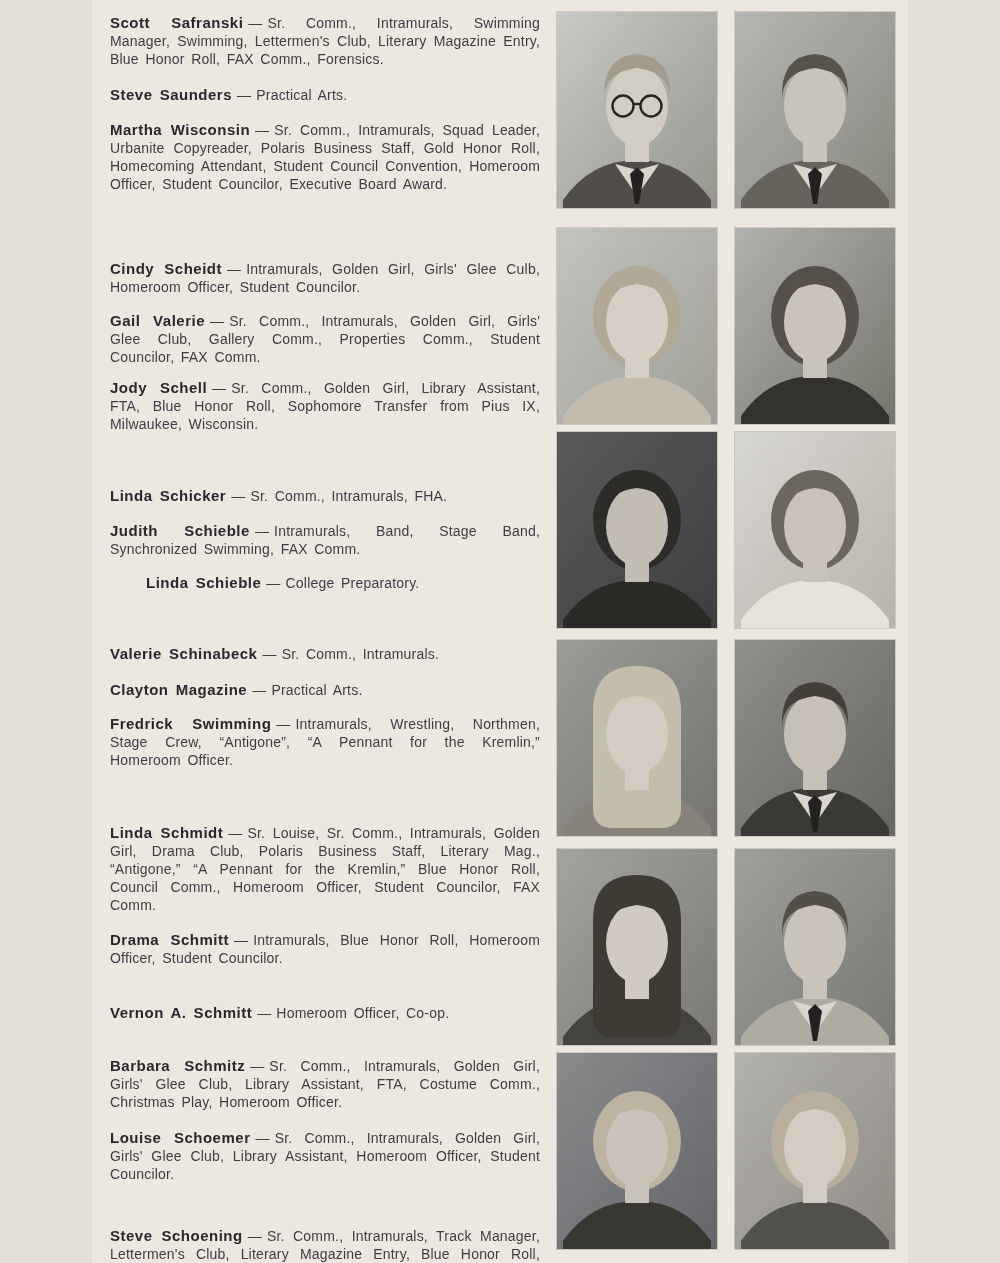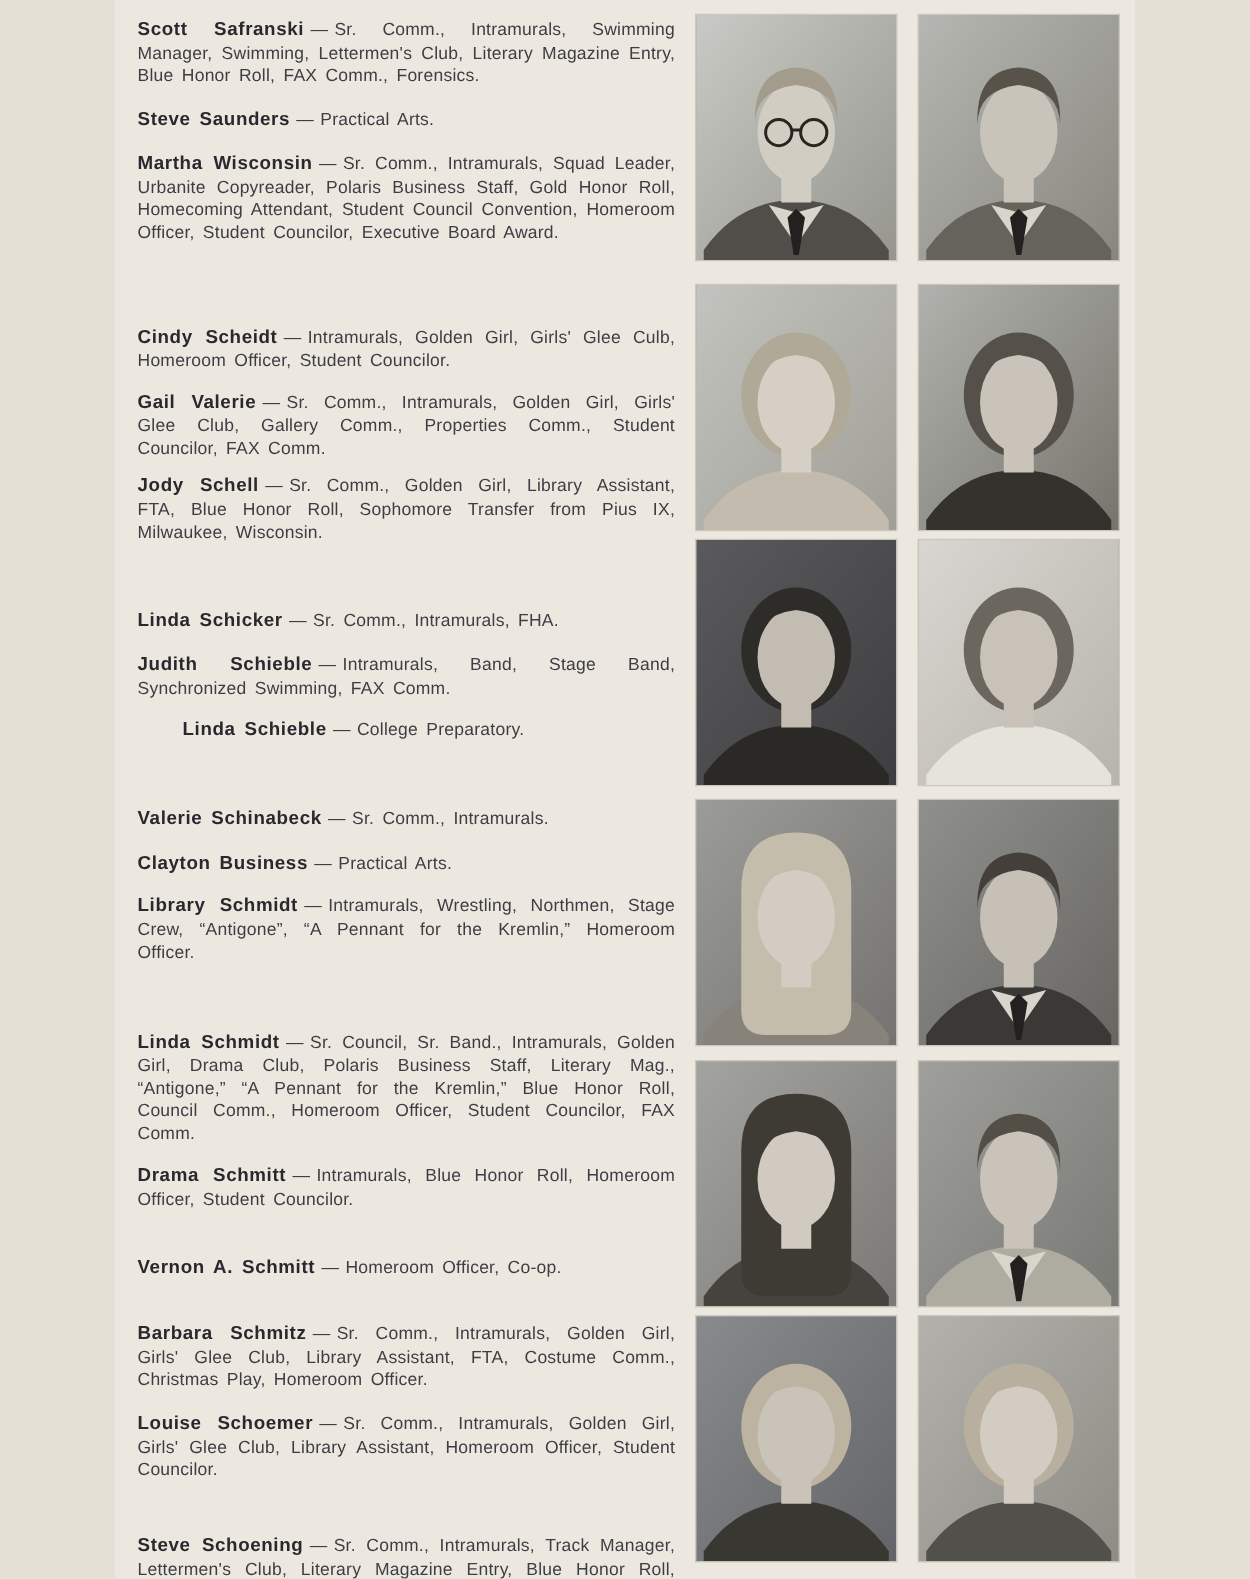--- a/index.html
+++ b/index.html
@@ -56,23 +56,23 @@
       <div class="entry" style="top: 14px;"><span class="name">Scott Safranski</span><span class="dash">—</span><span class="acts">Sr. Comm., Intramurals, Swimming Manager, Swimming, Lettermen's Club, Literary Magazine Entry, Blue Honor Roll, FAX Comm., Forensics.</span></div>
       <div class="entry" style="top: 86px;"><span class="name">Steve Saunders</span><span class="dash">—</span><span class="acts">Practical Arts.</span></div>
       <div class="entry" style="top: 121px;"><span class="name">Martha Wisconsin</span><span class="dash">—</span><span class="acts">Sr. Comm., Intramurals, Squad Leader, Urbanite Copyreader, Polaris Business Staff, Gold Honor Roll, Homecoming Attendant, Student Council Convention, Homeroom Officer, Student Councilor, Executive Board Award.</span></div>
       <div class="entry" style="top: 260px;"><span class="name">Cindy Scheidt</span><span class="dash">—</span><span class="acts">Intramurals, Golden Girl, Girls' Glee Culb, Homeroom Officer, Student Councilor.</span></div>
       <div class="entry" style="top: 312px;"><span class="name">Gail Valerie</span><span class="dash">—</span><span class="acts">Sr. Comm., Intramurals, Golden Girl, Girls' Glee Club, Gallery Comm., Properties Comm., Student Councilor, FAX Comm.</span></div>
       <div class="entry" style="top: 379px;"><span class="name">Jody Schell</span><span class="dash">—</span><span class="acts">Sr. Comm., Golden Girl, Library Assistant, FTA, Blue Honor Roll, Sophomore Transfer from Pius IX, Milwaukee, Wisconsin.</span></div>
       <div class="entry" style="top: 487px;"><span class="name">Linda Schicker</span><span class="dash">—</span><span class="acts">Sr. Comm., Intramurals, FHA.</span></div>
       <div class="entry" style="top: 522px;"><span class="name">Judith Schieble</span><span class="dash">—</span><span class="acts">Intramurals, Band, Stage Band, Synchronized Swimming, FAX Comm.</span></div>
       <div class="entry" style="top: 574px; margin-left: 36px;"><span class="name">Linda Schieble</span><span class="dash">—</span><span class="acts">College Preparatory.</span></div>
       <div class="entry" style="top: 645px;"><span class="name">Valerie Schinabeck</span><span class="dash">—</span><span class="acts">Sr. Comm., Intramurals.</span></div>
-      <div class="entry" style="top: 681px;"><span class="name">Clayton Business</span><span class="dash">—</span><span class="acts">Practical Arts.</span></div>
-      <div class="entry" style="top: 715px;"><span class="name">Library Schmidt</span><span class="dash">—</span><span class="acts">Intramurals, Wrestling, Northmen, Stage Crew, “Antigone”, “A Pennant for the Kremlin,” Homeroom Officer.</span></div>
-      <div class="entry" style="top: 824px;"><span class="name">Linda Schmidt</span><span class="dash">—</span><span class="acts">Sr. Council, Sr. Band., Intramurals, Golden Girl, Drama Club, Polaris Business Staff, Literary Mag., “Antigone,” “A Pennant for the Kremlin,” Blue Honor Roll, Council Comm., Homeroom Officer, Student Councilor, FAX Comm.</span></div>
+      <div class="entry" style="top: 681px;"><span class="name">Clayton Magazine</span><span class="dash">—</span><span class="acts">Practical Arts.</span></div>
+      <div class="entry" style="top: 715px;"><span class="name">Fredrick Swimming</span><span class="dash">—</span><span class="acts">Intramurals, Wrestling, Northmen, Stage Crew, “Antigone”, “A Pennant for the Kremlin,” Homeroom Officer.</span></div>
+      <div class="entry" style="top: 824px;"><span class="name">Linda Schmidt</span><span class="dash">—</span><span class="acts">Sr. Louise, Sr. Comm., Intramurals, Golden Girl, Drama Club, Polaris Business Staff, Literary Mag., “Antigone,” “A Pennant for the Kremlin,” Blue Honor Roll, Council Comm., Homeroom Officer, Student Councilor, FAX Comm.</span></div>
       <div class="entry" style="top: 931px;"><span class="name">Drama Schmitt</span><span class="dash">—</span><span class="acts">Intramurals, Blue Honor Roll, Homeroom Officer, Student Councilor.</span></div>
       <div class="entry" style="top: 1004px;"><span class="name">Vernon A. Schmitt</span><span class="dash">—</span><span class="acts">Homeroom Officer, Co-op.</span></div>
       <div class="entry" style="top: 1057px;"><span class="name">Barbara Schmitz</span><span class="dash">—</span><span class="acts">Sr. Comm., Intramurals, Golden Girl, Girls' Glee Club, Library Assistant, FTA, Costume Comm., Christmas Play, Homeroom Officer.</span></div>
       <div class="entry" style="top: 1129px;"><span class="name">Louise Schoemer</span><span class="dash">—</span><span class="acts">Sr. Comm., Intramurals, Golden Girl, Girls' Glee Club, Library Assistant, Homeroom Officer, Student Councilor.</span></div>
       <div class="entry" style="top: 1200px; margin-top: 27px;"><span class="name">Steve Schoening</span><span class="dash">—</span><span class="acts">Sr. Comm., Intramurals, Track Manager, Lettermen's Club, Literary Magazine Entry, Blue Honor Roll, Homeroom Officer.</span></div>
     </div>
   <div id="photo-grid">
       <figure class="photo" title="black-and-white portrait: boy with glasses, light hair, dark suit and tie, light background" style="left: 465px; top: 12px;">
         <svg viewBox="0 0 160 196" xmlns="http://www.w3.org/2000/svg">
           <defs>

